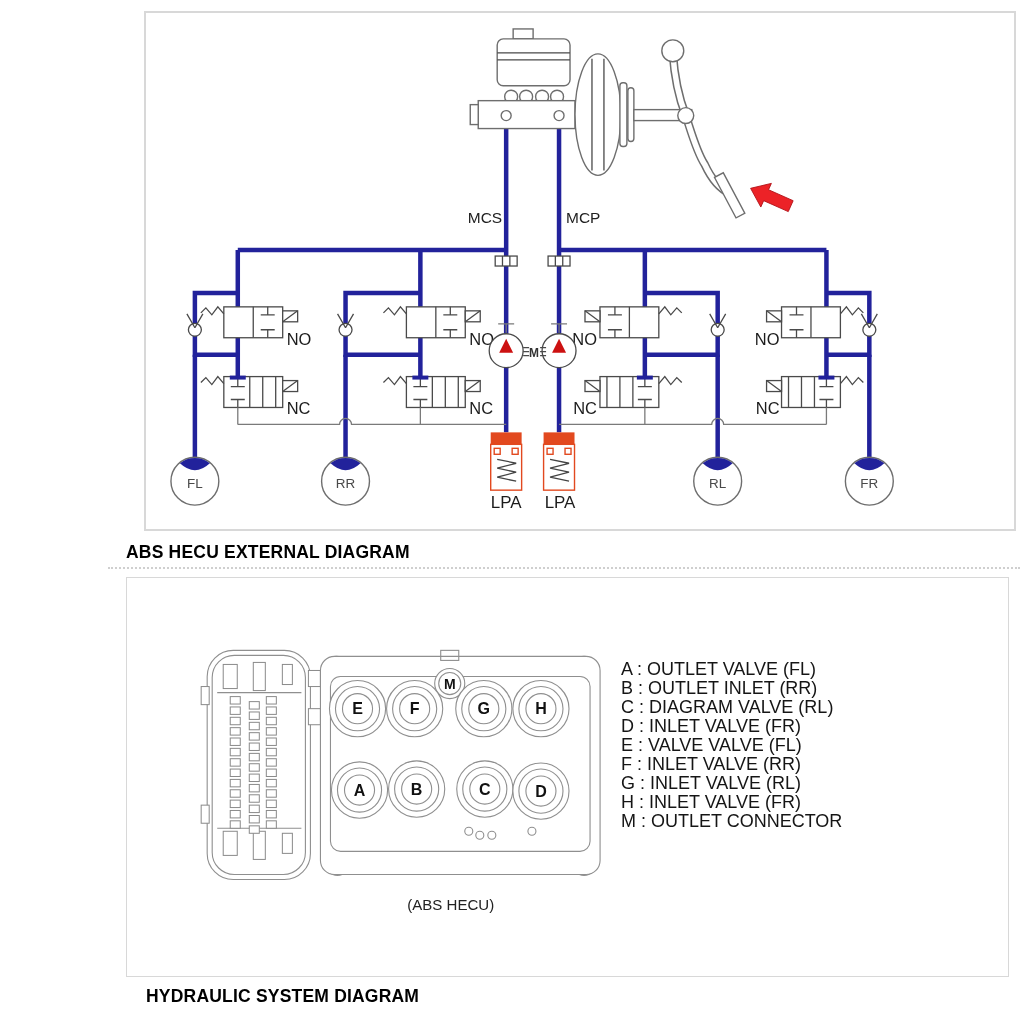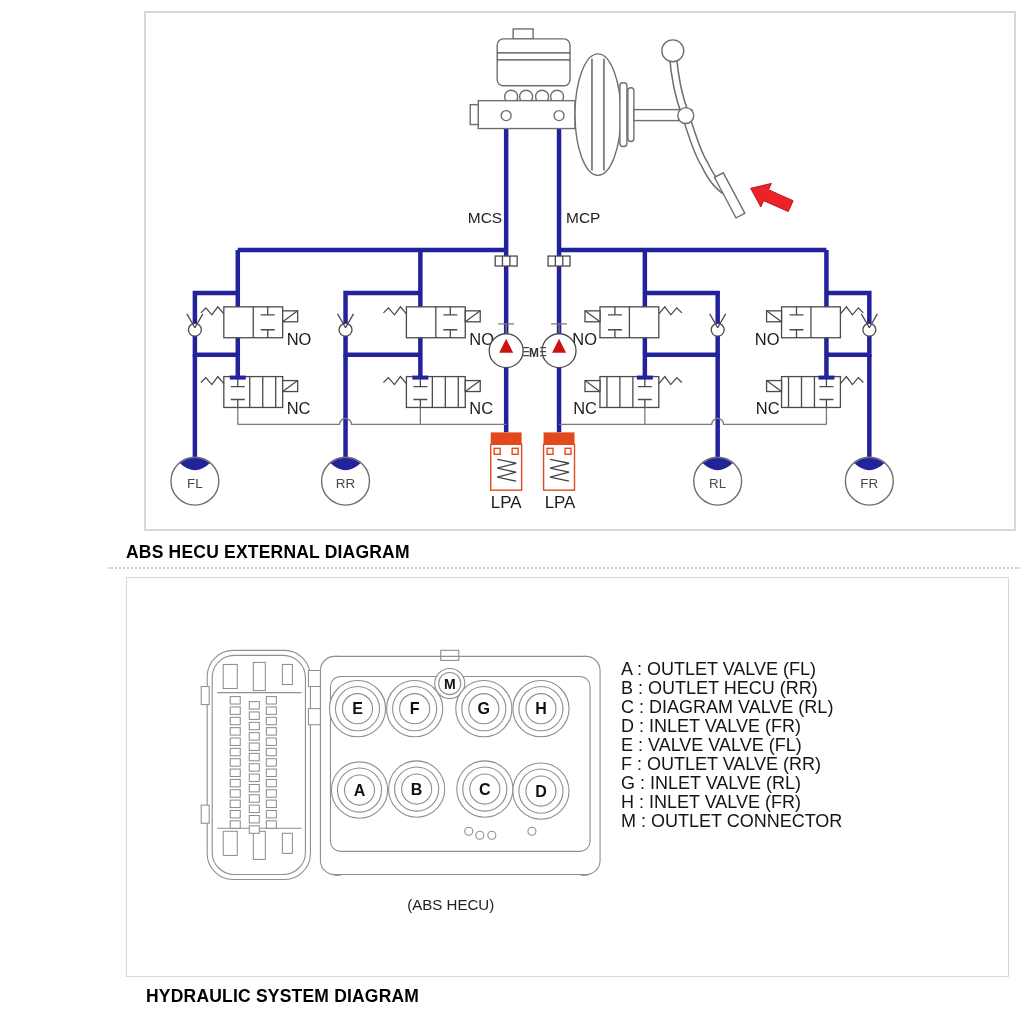--- a/index.html
+++ b/index.html
@@ -336,25 +336,25 @@
             <circle class="hecu" cx="413" cy="212" r="15"></circle>
            <text class="hletter" x="413" y="217.5">D</text>
           </g>
       </g>
 
       <text class="hcap" x="323" y="330">(ABS HECU)</text>
     </svg>
 
     <div class="legend">
       <div>A : OUTLET VALVE (FL)</div>
-      <div>B : OUTLET HECU (RR)</div>
+      <div>B : OUTLET INLET (RR)</div>
       <div>C : DIAGRAM VALVE (RL)</div>
       <div>D : INLET VALVE (FR)</div>
       <div>E : VALVE VALVE (FL)</div>
-      <div>F : OUTLET VALVE (RR)</div>
+      <div>F : INLET VALVE (RR)</div>
       <div>G : INLET VALVE (RL)</div>
       <div>H : INLET VALVE (FR)</div>
       <div>M : OUTLET CONNECTOR</div>
     </div>
   </section>
 
   <h2 class="caption" id="caption-2">HYDRAULIC SYSTEM DIAGRAM</h2>
 </div>
 
 </body></html>

